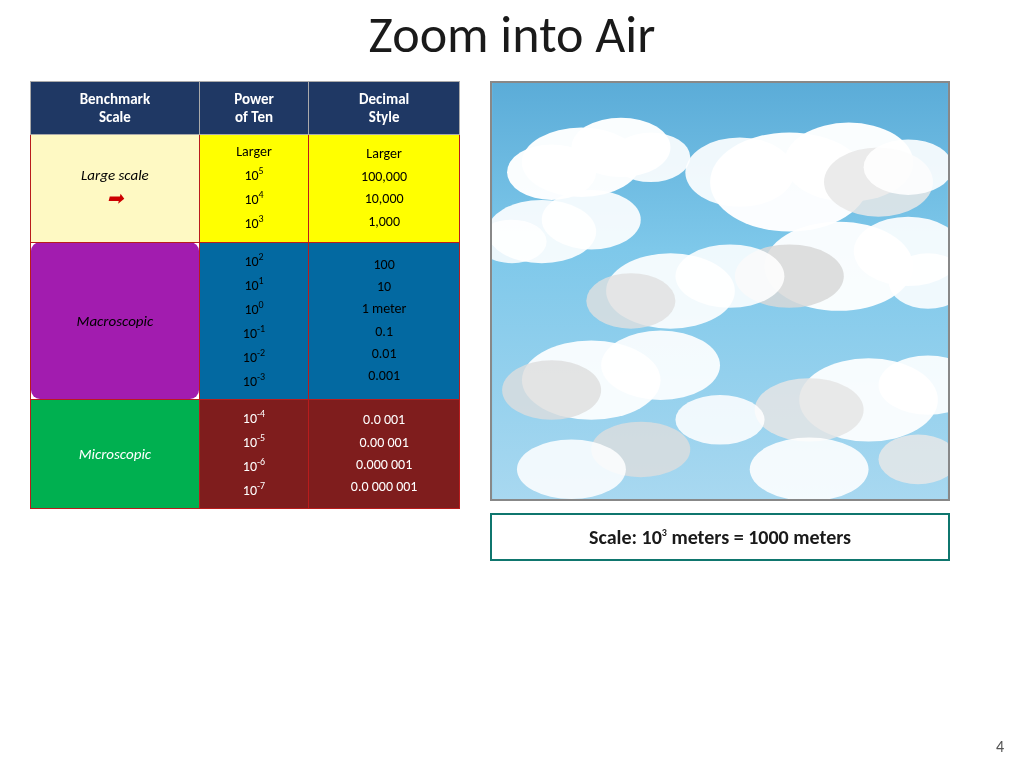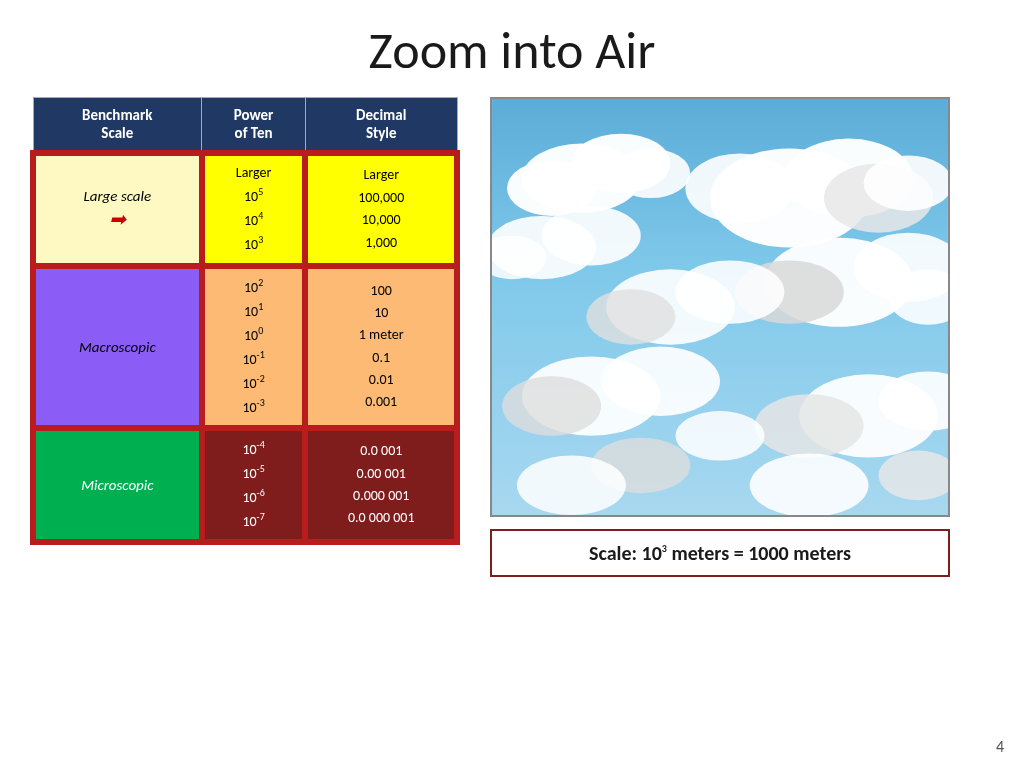--- a/index.html
+++ b/index.html
@@ -10,21 +10,21 @@
       font-family: 'Calibri', 'Arial', sans-serif;
       overflow: hidden;
       position: relative;
     }
 
     .page-title {
       text-align: center;
       font-size: 52px;
       font-weight: 300;
       color: #1a1a1a;
-      padding-top: 18px;
+      padding-top: 2px;
       padding-bottom: 10px;
       font-family: 'Calibri', 'Arial', sans-serif;
     }
 
     .main-content {
       display: flex;
       flex-direction: row;
       padding: 0 30px;
       gap: 30px;
       margin-top: 5px;
@@ -41,31 +41,31 @@
       background-color: #1f3864;
       color: #ffffff;
       font-weight: bold;
       text-align: center;
       padding: 8px 10px;
       border: 1px solid #aaa;
       font-size: 15px;
     }
 
     .scale-table td {
-      border: 6px solid #b91c1c;
+      border: 1px solid #b91c1c;
       text-align: center;
       vertical-align: middle;
       padding: 6px 8px;
     }
 
     
     .row-large-label { background-color: #fef9c3; }
     .row-large-data { background-color: #ffff00; }
-    .row-macro-label { background-color: #8b5cf6; }
-    .row-macro-data { background-color: #fdba74; }
+    .row-macro-label { background-color: #a21caf; border-radius: 9px; }
+    .row-macro-data { background-color: #0369a1; }
     .row-micro-label { background-color: #00b050; color: #ffffff; margin-left: 16px; }
     .row-micro-data { background-color: #7f1d1d; color: #ffffff; }
     .row-atomic-label { background-color: #00b0f0; }
     .row-atomic-data { background-color: #00b0f0; }
 
     .label-cell {
       font-size: 15px;
       font-weight: normal;
       font-style: italic;
     }
@@ -112,21 +112,21 @@
         #87ceeb 35%,
         #a8d8ea 45%,
         #7ec8e3 55%
       );
       border: 2px solid #888;
       position: relative;
       overflow: hidden;
     }
 
     .scale-label-box {
-      border: 2px solid #7f1d1d;
+      border: 2px solid #0f766e;
       padding: 10px 20px;
       text-align: center;
       width: 460px;
       background: #ffffff;
     }
 
     .scale-label-box .scale-text {
       font-size: 20px;
       font-weight: bold;
       color: #1a1a1a;

